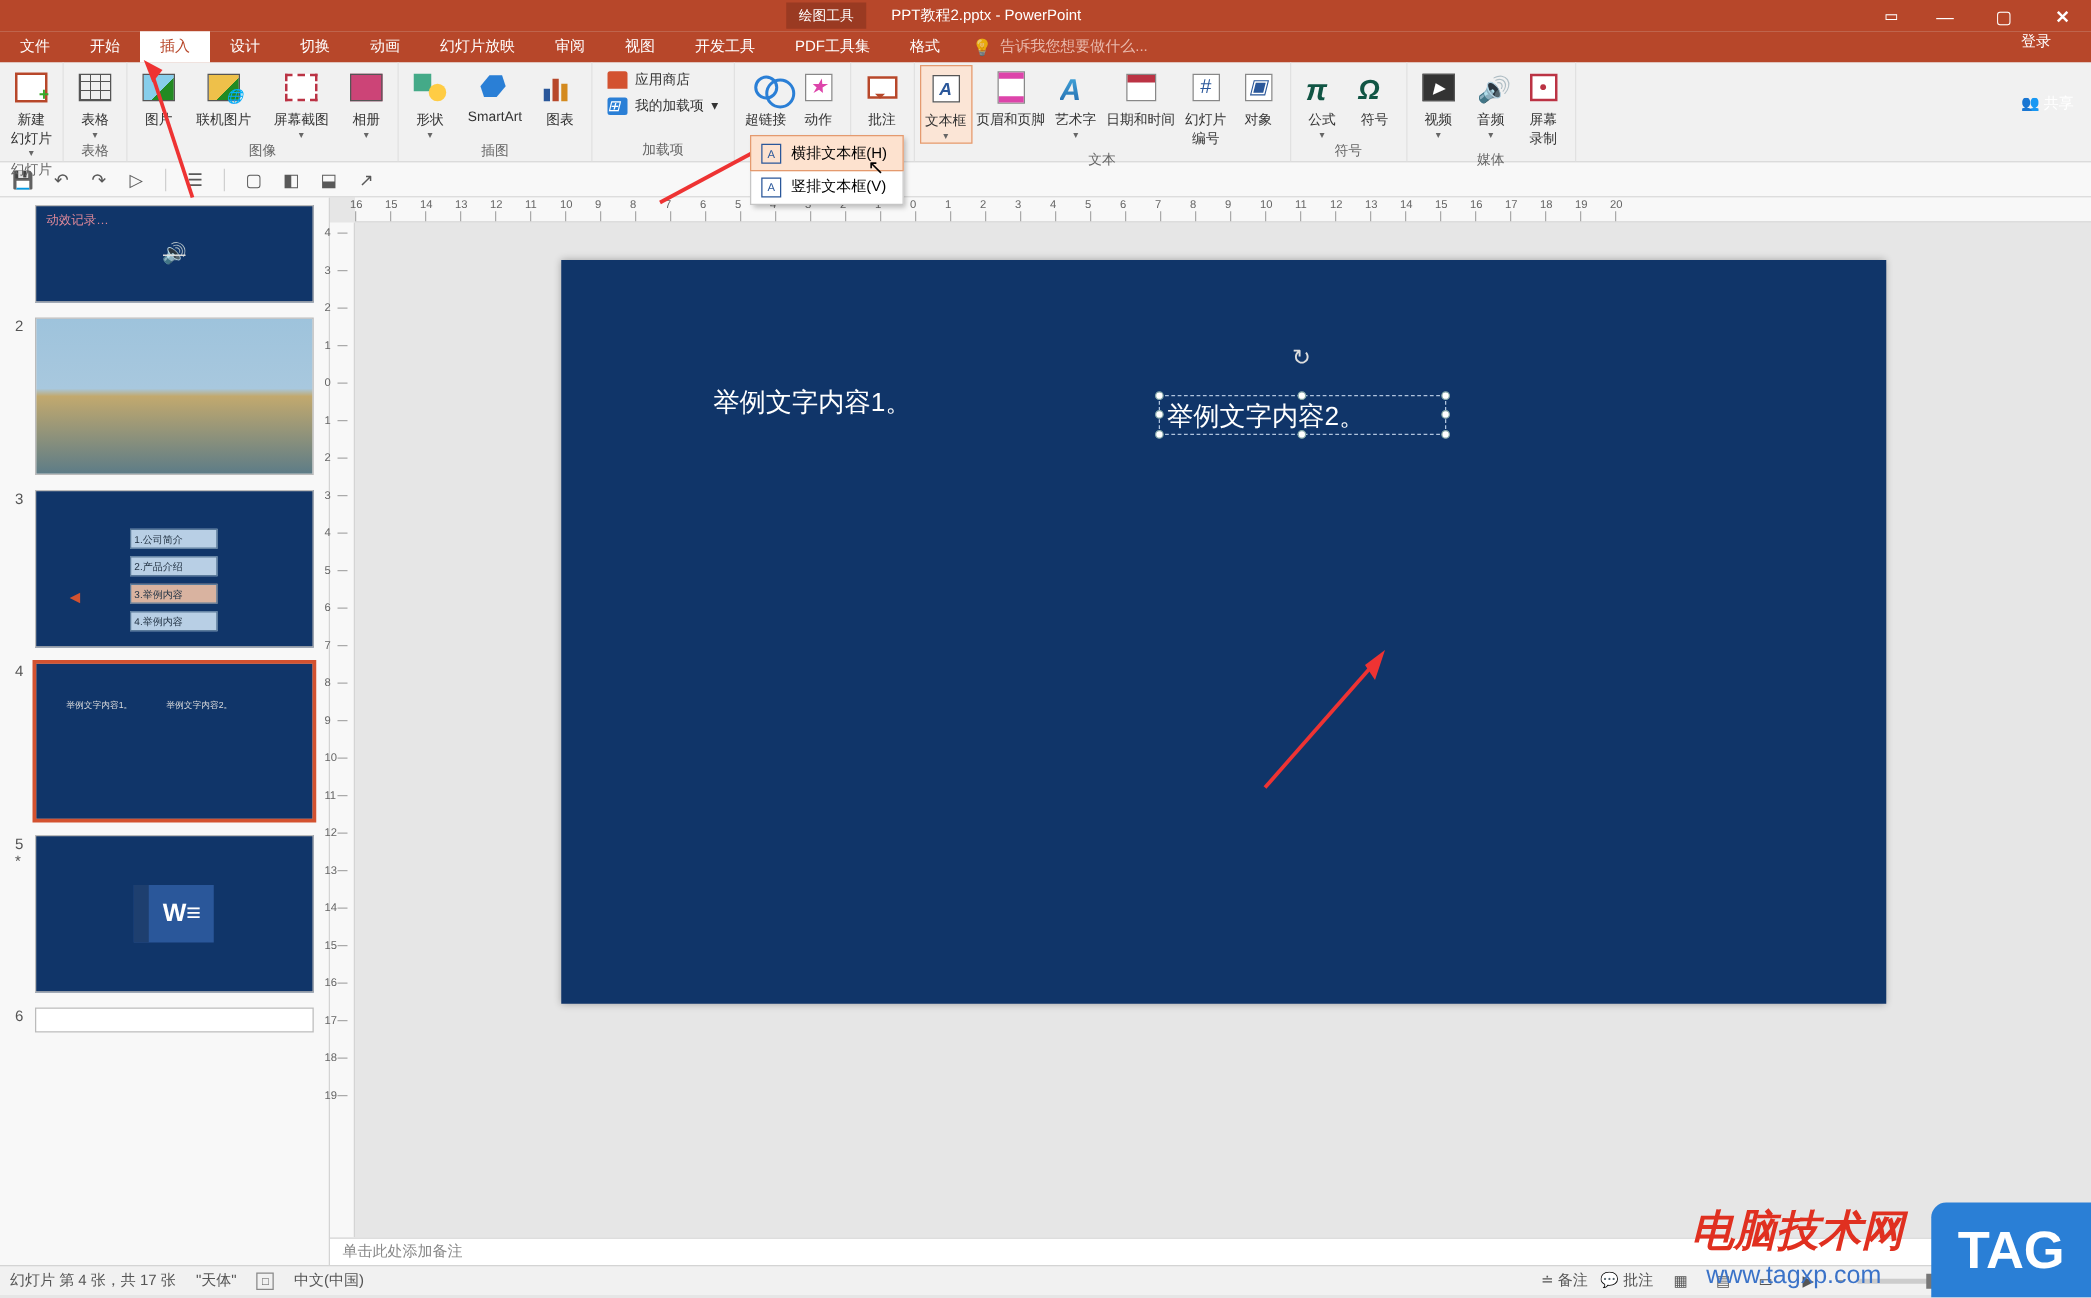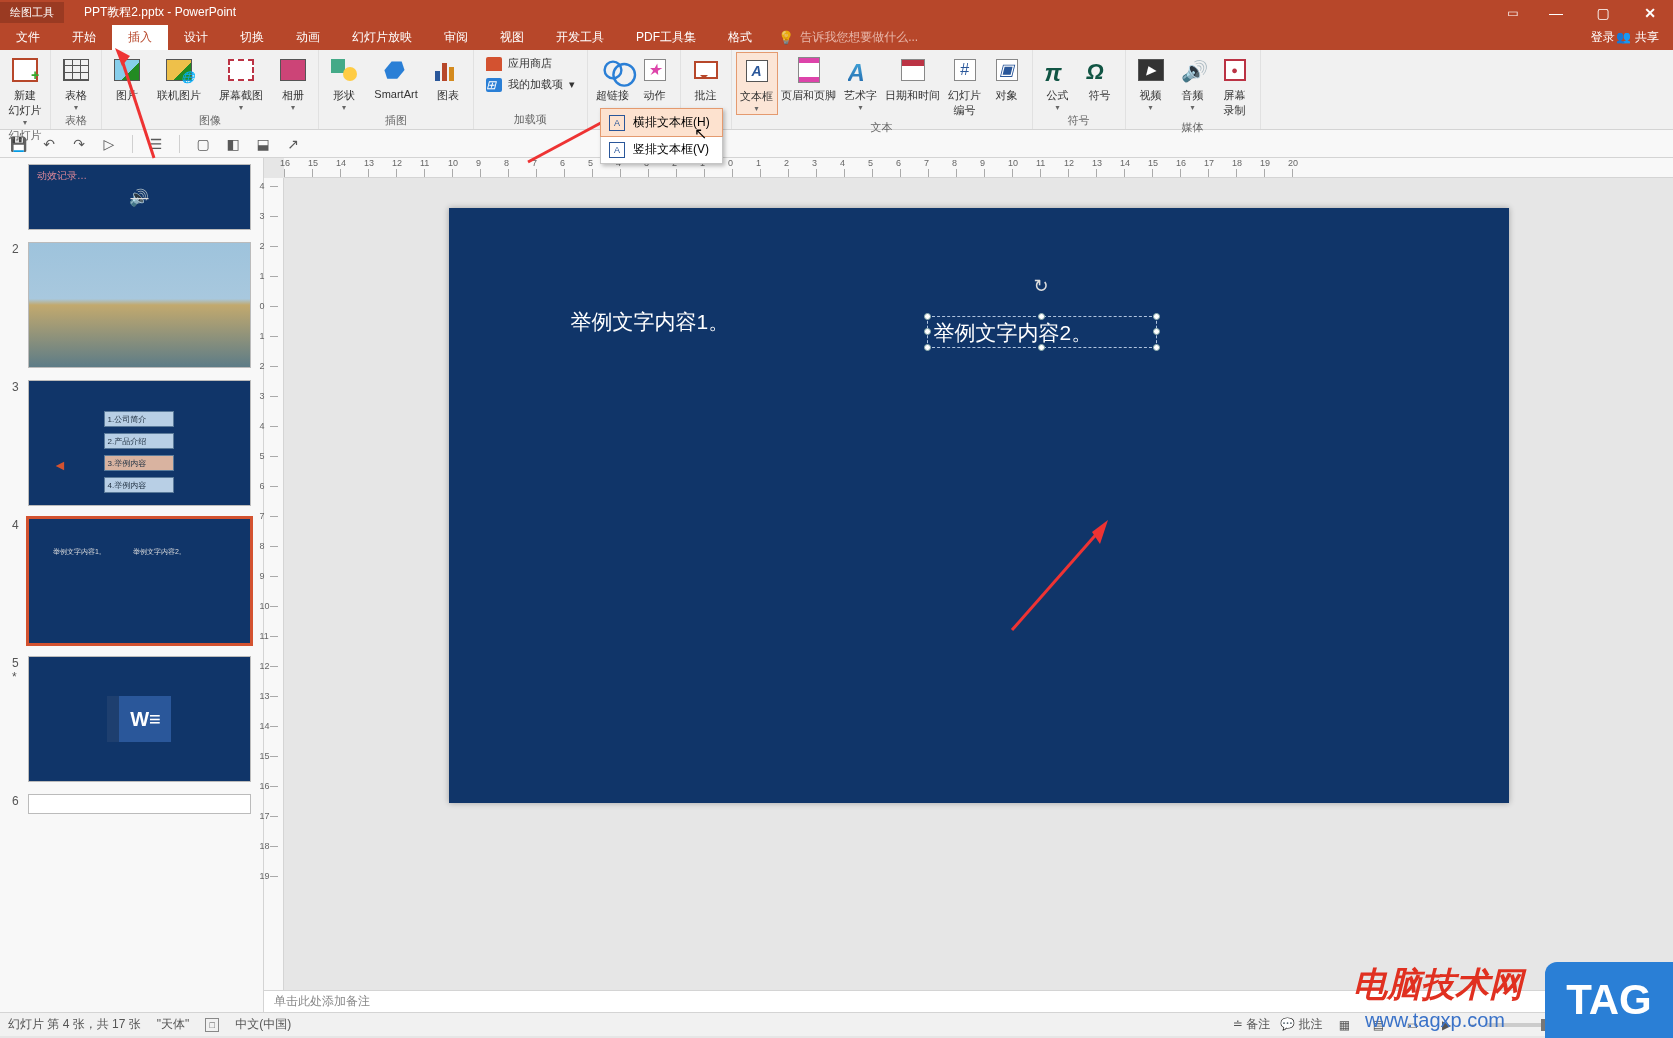--- a/index.html
+++ b/index.html
@@ -1,34 +1,34 @@
 <!DOCTYPE html>
 <html><head>
 <meta charset="utf-8">
 <style>
 * { margin: 0; padding: 0; box-sizing: border-box; font-family: "Microsoft YaHei", sans-serif; }
 body { background: #e6e6e6; width: 1673px; height: 1038px; overflow: hidden; position: relative; }
 
 
 .titlebar { height: 25px; background: #b7472a; display: flex; align-items: center; color: #fff; font-size: 12px; }
-.titlebar-center { flex: 1; display: flex; gap: 20px; align-items: center; }
+.titlebar-center { flex: 1; display: flex; justify-content: center; gap: 20px; align-items: center; }
 .title-context { background: #9a3a22; padding: 3px 10px; font-size: 11px; }
 .titlebar-right { display: flex; gap: 1px; }
 .win-btn { width: 46px; height: 25px; display: flex; align-items: center; justify-content: center; font-size: 14px; }
 .win-btn.close { font-weight: bold; }
 .ribbon-display { width: 38px; height: 25px; display:flex; align-items:center; justify-content:center; }
 
 
 .tab-row { height: 25px; background: #b7472a; display: flex; align-items: stretch; color: #fff; font-size: 12px; }
 .tab { padding: 0 16px; display: flex; align-items: center; cursor: pointer; }
 .tab.active { background: #ffffff; color: #b7472a; }
 .tab.context-tab { color: #fff; }
 .tell-me { flex: 1; display: flex; align-items: center; color: #e8b8ab; gap: 6px; padding-left: 10px; }
 .tell-me-icon { opacity: .7; font-size: 13px; }
-.tab-right { display: flex; align-items: center; gap: 2px; padding-right: 14px; }
+.tab-right { display: flex; gap: 32px; padding-right: 14px; flex-direction: column; }
 
 
 .ribbon { height: 80px; background: #f1f1f1; border-bottom: 1px solid #d4d4d4; display: flex; }
 .ribbon-group { display: flex; flex-direction: column; align-items: center; padding: 2px 4px 0; border-right: 1px solid #e1e1e1; position: relative; }
 .ribbon-group-items { display: flex; align-items: flex-start; }
 .ribbon-group-label { font-size: 11px; color: #666; margin-top: auto; padding-bottom: 2px; }
 .rb-btn { display: flex; flex-direction: column; align-items: center; width: 42px; padding: 2px; font-size: 11px; color: #333; gap: 2px; }
 .rb-btn.wide { width: 62px; }
 .rb-btn .icon { width: 32px; height: 32px; display: flex; align-items: center; justify-content: center; }
 .rb-btn .caret { font-size: 8px; color: #666; line-height: 6px; }
@@ -405,21 +405,21 @@
   <div class="qat-btn">▢</div>
   <div class="qat-btn">◧</div>
   <div class="qat-btn">⬓</div>
   <div class="qat-btn">↗</div>
 </div>
 
 <div class="main">
   <div class="thumb-panel">
     <div class="thumb-wrap">
         <div class="thumb-num"></div>
-      <div class="thumb-slide t1" style="height:66px">
+      <div class="thumb-slide t1" style="height:78px">
         <div style="color:#d89; font-size:10px; padding:4px 8px">动效记录…</div>
         <div style="position:absolute;left:50%;top:50%;transform:translate(-50%,-50%);color:#ccc">🔊</div>
       </div>
     </div>
     <div class="thumb-wrap">
         <div class="thumb-num">2</div>
       <div class="thumb-slide t2"></div>
     </div>
     <div class="thumb-wrap">
         <div class="thumb-num">3</div>

